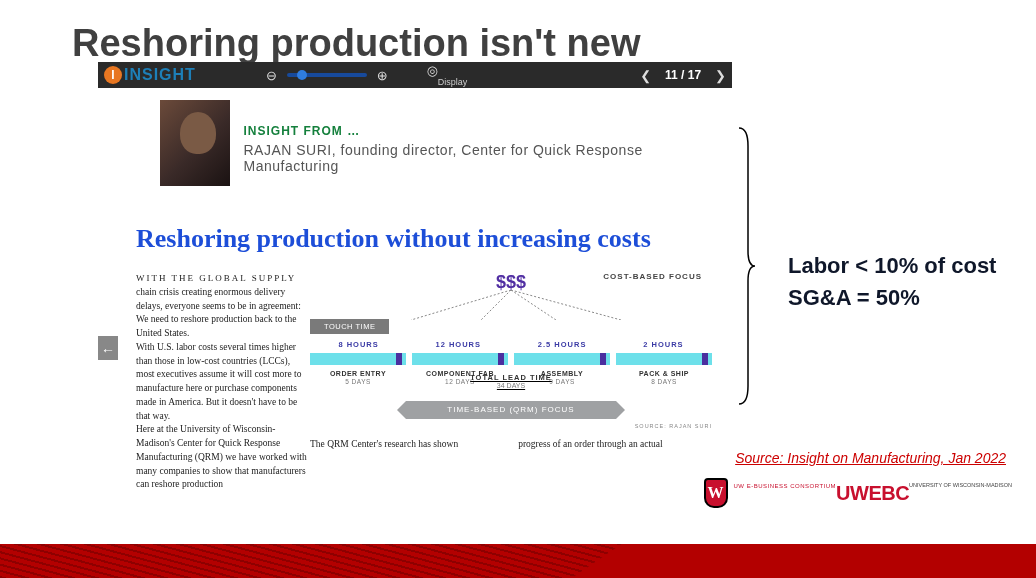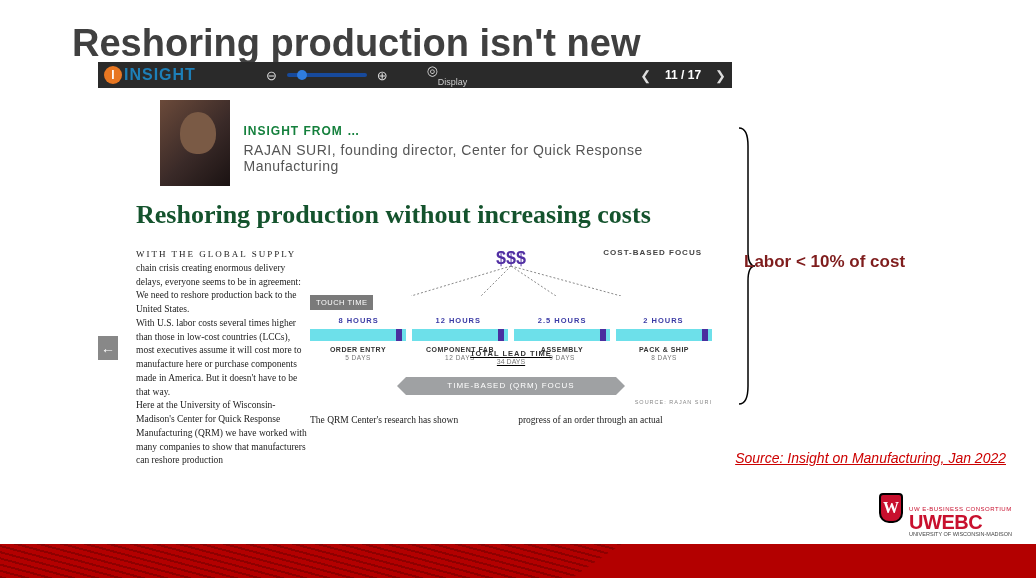--- a/index.html
+++ b/index.html
@@ -90,43 +90,43 @@
   .headshot::after{
     content:"";
     position:absolute; left:20px; top:12px; width:36px; height:42px;
     background:#7a5a45; border-radius:50% 50% 45% 45%;
   }
   .insight-from { font-size: 12px; letter-spacing: 1px; color:#15803d; font-weight:bold; margin-top:24px;}
   .author-sub { font-size: 14px; color:#555; letter-spacing:0.5px; margin-top:4px;}
   .article-title {
     font-family: Georgia, 'Times New Roman', serif;
     font-size: 26px;
-    color:#14532d;
-    margin: 14px 0 18px 0;
+    color:#1d4ed8;
+    margin: 38px 0 18px 0;
   }
   .body-cols {
     display:flex;
   }
   .col-left {
     width: 174px;
     font-family: Georgia, serif;
     font-size: 9.5px;
     line-height: 1.45;
     color:#222;
   }
   .col-left .lead { letter-spacing: 2px; font-size:9px;}
   .col-right {
     flex:1;
     position:relative;
   }
   .dollars { text-align:center; color:#512fa3; font-size:18px; font-weight:bold;}
   .cost-focus { position:absolute; right:10px; top:0; font-size:8px; letter-spacing:1px; color:#444; font-weight:bold;}
   .tag {
     display:inline-block; background:#7a7a7a; color:#fff; font-size:7.5px;
-    padding:3px 6px; letter-spacing:0.5px;
+    padding:3px 14px; letter-spacing:0.5px;
   }
   .hours-row {
     display:flex; justify-content:space-around; font-size:7.5px; color:#3a3aa5; font-weight:bold;
     letter-spacing:1px; margin-top:6px;
   }
   .bars-row {
     display:flex; gap:6px; margin-top:4px;
   }
   .bar {
     flex:1; height:12px; background:#6de0ea; position:relative;
@@ -160,25 +160,25 @@
     display:flex; gap:60px; font-family:Georgia,serif; font-size:9.5px; color:#222; margin-top:10px;
   }
   .dots{
     position:absolute; top:18px; left:50%; transform:translateX(-50%);
     width:260px; height:30px;
   }
   .dots line{ stroke:#888; stroke-dasharray:2 2; stroke-width:1;}
   
   .summary {
     position:absolute;
-    left: 744px;
+    left: 788px;
     top: 250px;
-    font-size: 17px;
+    font-size: 22px;
     font-weight: bold;
-    color:#7f1d1d;
+    color:#0f172a;
     line-height:1.45;
   }
   .bracket {
     position:absolute;
     left: 738px; top: 126px;
     width: 18px; height: 280px;
   }
   .bracket svg { width:100%; height:100%; }
   .source-link{
     position:absolute;
@@ -190,21 +190,21 @@
   .uwebc{
     position:absolute; right:24px; top:478px;
     display:flex; align-items:center; gap:6px;
   }
   .crest{
     width:24px;height:30px;
     background:#c8102e; border:2px solid #000; border-radius:4px 4px 10px 10px;
     color:#fff; font-weight:bold; display:flex;align-items:center;justify-content:center;
     font-family:Georgia,serif;
   }
-  .uwebc-text{ display:flex; flex-direction:column; line-height:1;margin-top:28px; }
+  .uwebc-text{ display:flex; flex-direction:row; line-height:1; }
   .uwebc-top{ font-size:6px; letter-spacing:0.5px; color:#c8102e;}
   .uwebc-main{ font-size:20px; font-weight:bold; color:#c8102e; letter-spacing:-0.5px;}
   .uwebc-sub{ font-size:5.5px; color:#444;}
   
   .footer-band{
     position:absolute; left:0; bottom:0; width:100%; height:34px;
     background:#b30000;
     overflow:hidden;
   }
   .footer-band::before{
@@ -311,20 +311,21 @@
 </div>
 
 <div class="bracket">
   <svg viewBox="0 0 18 280" preserveAspectRatio="none">
     <path d="M1 2 Q10 2 10 20 L10 125 Q10 140 17 140 Q10 140 10 155 L10 260 Q10 278 1 278" fill="none" stroke="#000" stroke-width="1.5"></path>
   </svg>
 </div>
 
 <div class="summary">
   <div>Labor &lt; 10% of cost</div>
+  <div>SG&amp;A = 50%</div>
 </div>
 
 <a class="source-link">Source: Insight on Manufacturing, Jan 2022</a>
 
 <div class="uwebc">
   <div class="crest">W</div>
   <div class="uwebc-text">
     <span class="uwebc-top">UW E-BUSINESS CONSORTIUM</span>
     <span class="uwebc-main">UWEBC</span>
     <span class="uwebc-sub">UNIVERSITY OF WISCONSIN-MADISON</span>

